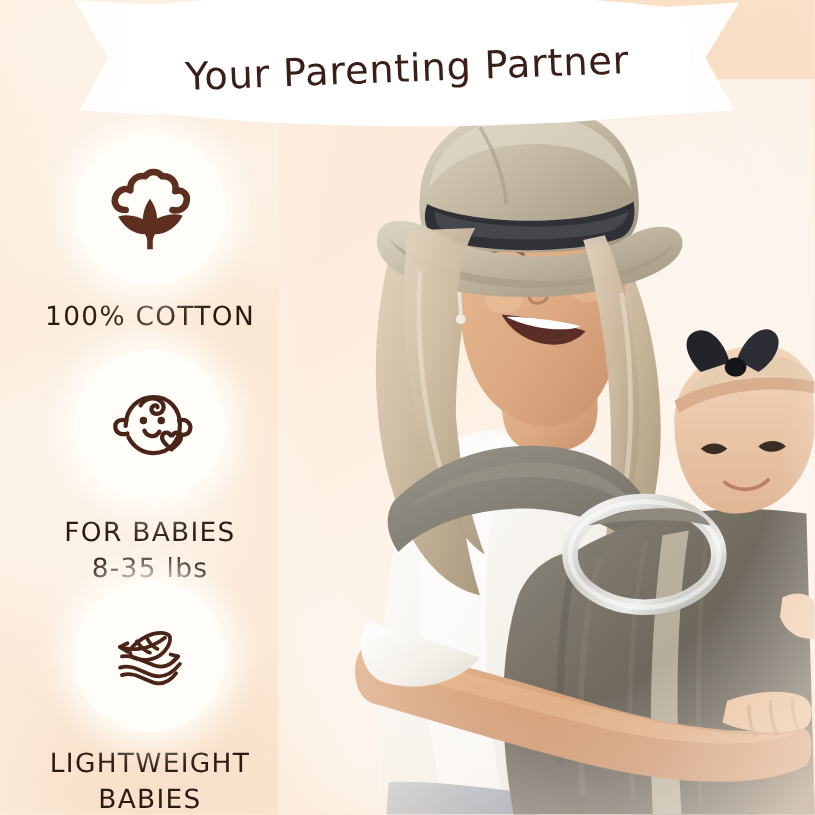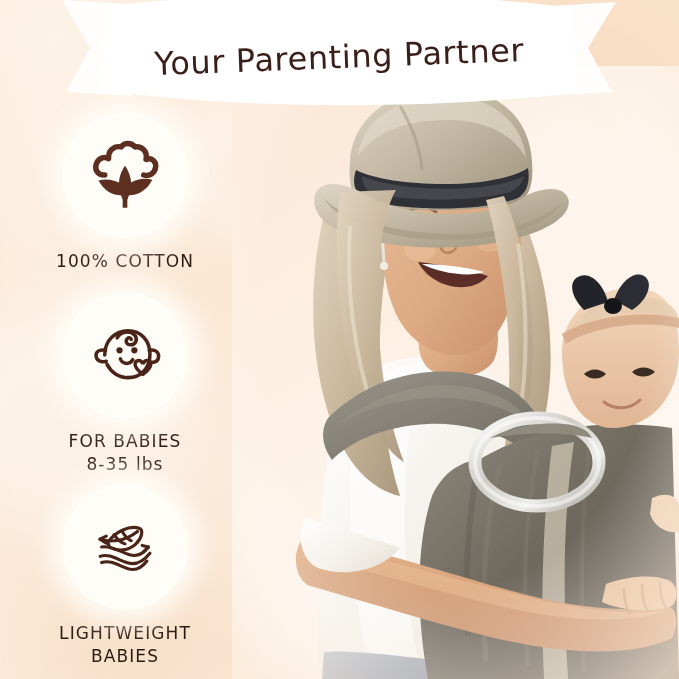--- a/index.html
+++ b/index.html
@@ -90,21 +90,21 @@
     border-radius:50%;
     background:#fffdf8;
     box-shadow:0 0 22px 14px rgba(255,253,248,.85);
     display:flex; align-items:center; justify-content:center;
   }
   .icon-circle svg { width:78px; height:78px; display:block; }
 
   .feature-label {
     margin-top:12px;
     color:#2b1a12;
-    font-size:17px;
+    font-size:22px;
     letter-spacing:1.1px;
     line-height:1.38;
     font-family:"DejaVu Sans", sans-serif;
   }
   .feature-label .sub { display:block; }
 </style>
 </head>
 <body>
 
 <div id="poster">

